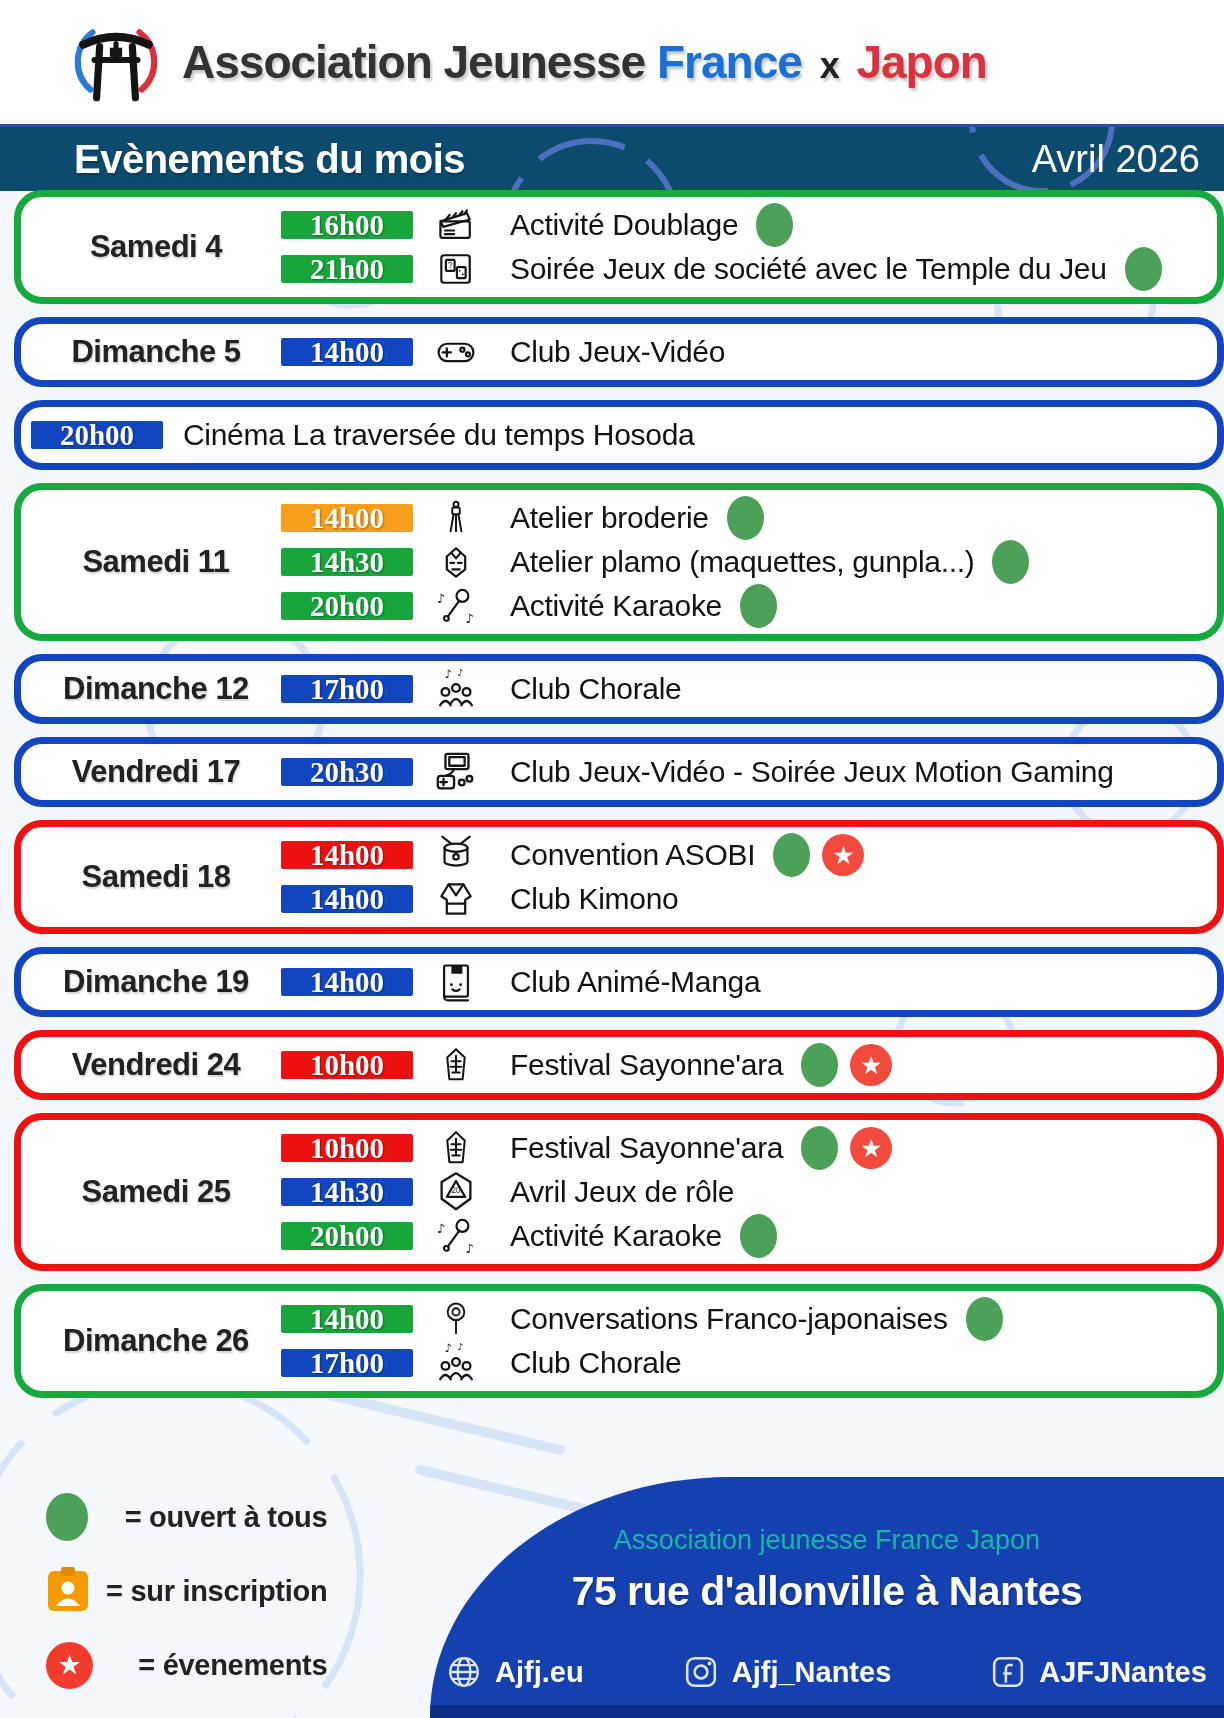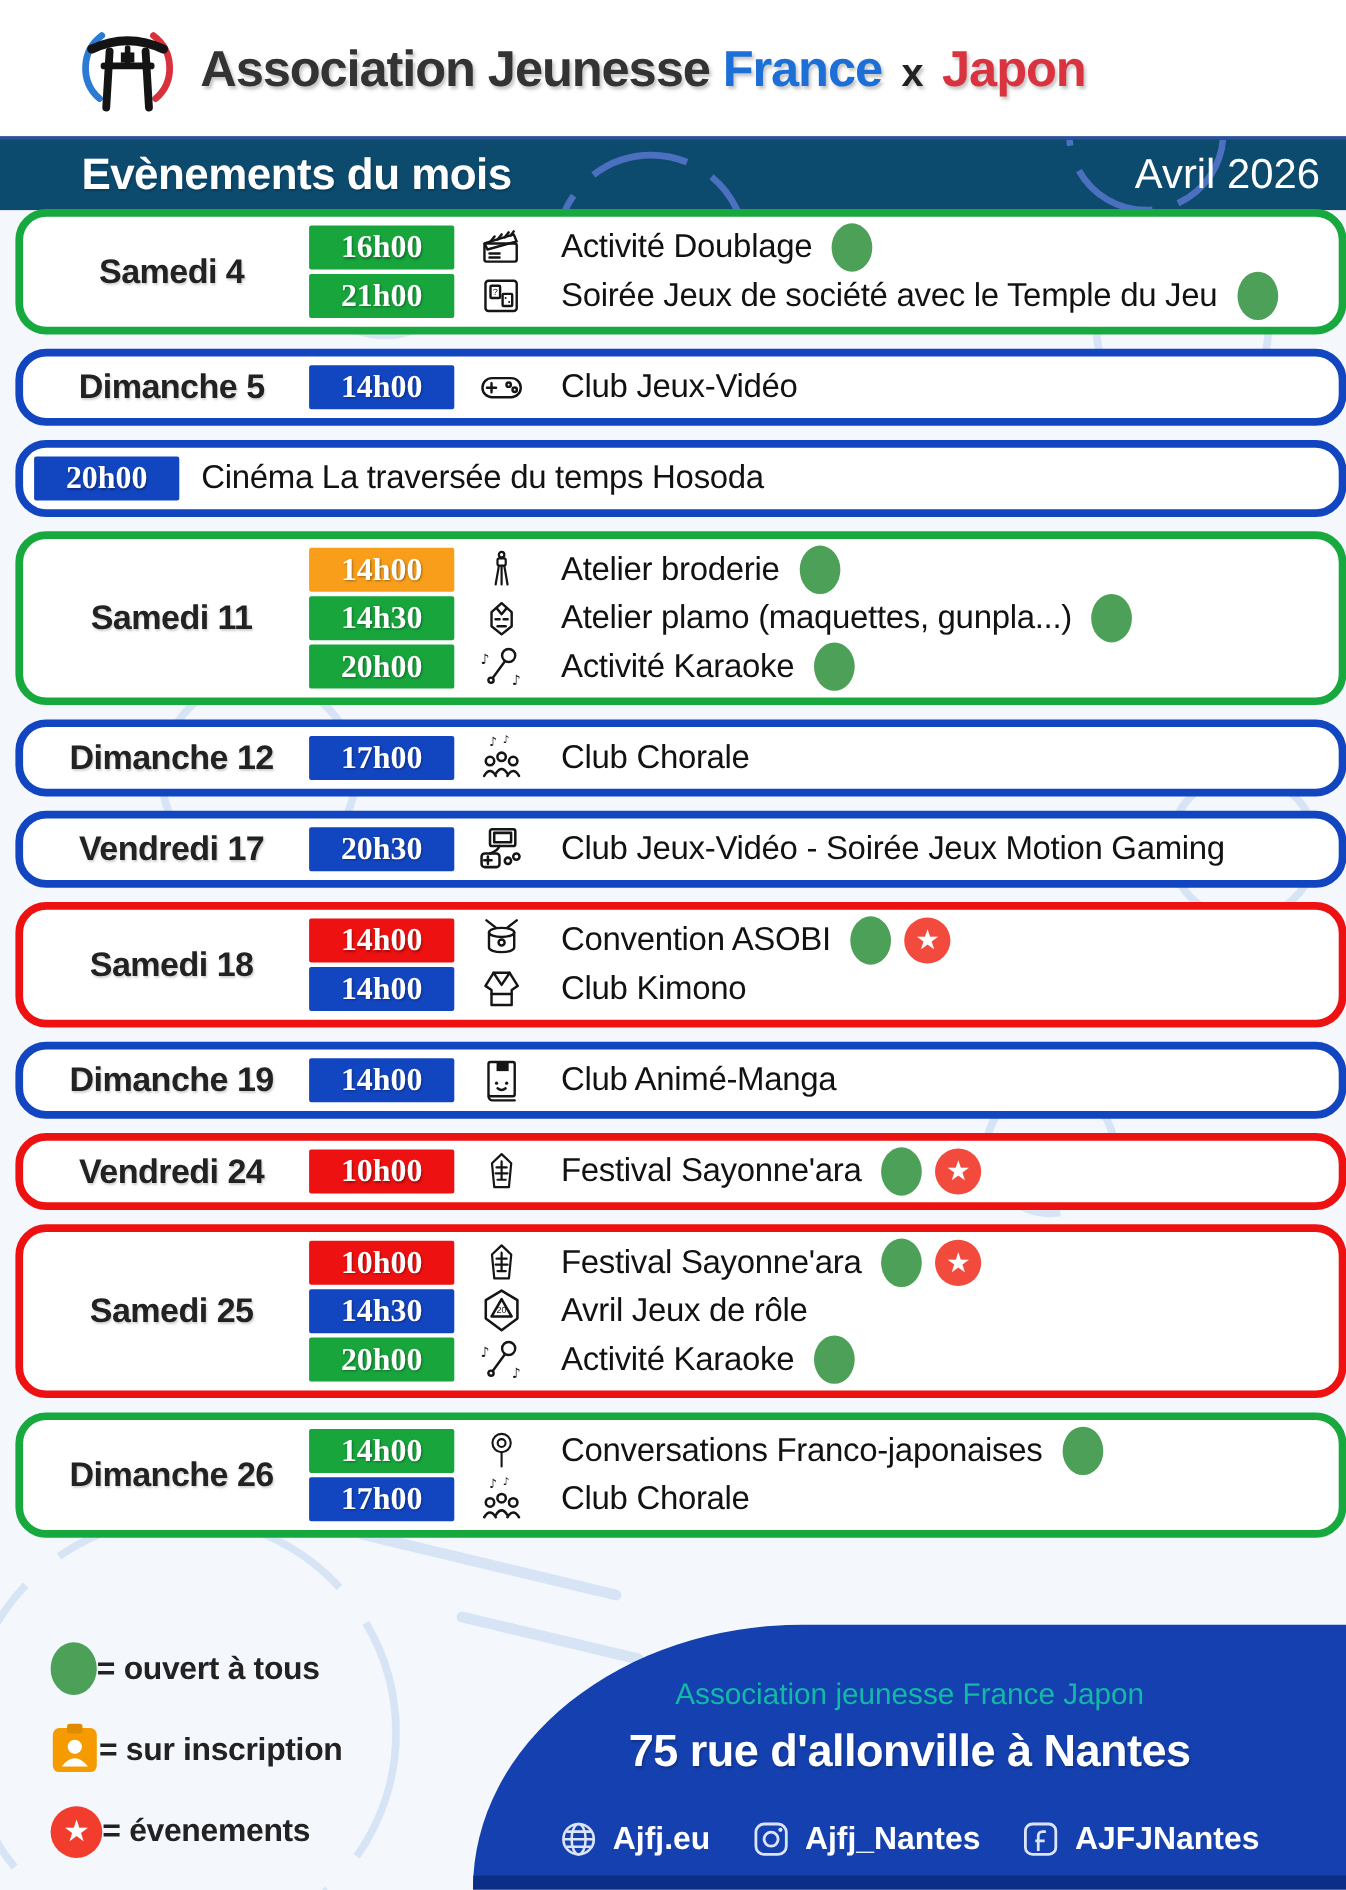--- a/index.html
+++ b/index.html
@@ -35,53 +35,53 @@
     display:flex;flex-direction:column;gap:13px;}
   .card{background:#fff;border:7px solid #888;border-radius:28px;
     padding:6px 10px;display:flex;align-items:center;}
   .card.green{border-color:#17a83e;}
   .card.blue{border-color:#1245c0;}
   .card.red{border-color:#ee1111;}
   .day{flex:0 0 250px;text-align:center;font-size:31px;font-weight:bold;color:#222;
     letter-spacing:-.5px;text-shadow:1px 2px 2px rgba(0,0,0,.18);}
   .events{flex:1;display:flex;flex-direction:column;}
   .event-row{display:flex;align-items:center;height:44px;}
-  .time{flex:0 0 132px;height:40px;display:flex;align-items:center;justify-content:center;
+  .time{flex:0 0 132px;height:28px;display:flex;align-items:center;justify-content:center;
     color:#fff;font-family:"Liberation Serif",serif;font-weight:bold;font-size:29px;
     text-shadow:1px 1px 2px rgba(0,0,0,.35);border-radius:2px;}
   .time.green{background:#17a53c;}
   .time.blue{background:#1245c0;}
   .time.red{background:#ee1111;}
   .time.orange{background:#f89e1b;}
   .icon-box{width:46px;height:46px;margin-left:20px;display:flex;
     align-items:center;justify-content:center;flex:0 0 auto;}
   .evt-label{font-size:30px;color:#121212;margin-left:31px;letter-spacing:-.3px;white-space:nowrap;}
   .evt-label.no-icon{margin-left:20px;}
   .dot{width:37px;height:44px;border-radius:50%;background:#4da057;margin-left:18px;flex:0 0 auto;}
   .star-badge{width:42px;height:42px;border-radius:50%;background:#f24b3e;color:#fff;
     display:flex;align-items:center;justify-content:center;font-size:25px;line-height:1;
     margin-left:12px;flex:0 0 auto;}
 
   
   .legend{position:absolute;left:46px;top:1492px;z-index:2;
     display:flex;flex-direction:column;gap:24px;}
-  .legend-item{display:flex;align-items:center;height:50px;}
+  .legend-item{display:flex;align-items:center;gap:16px;height:50px;justify-content:space-between;}
   .legend-dot{width:42px;height:48px;border-radius:50%;background:#4da057;}
   .legend-star{width:47px;height:47px;border-radius:50%;background:#f23d2e;color:#fff;
     display:flex;align-items:center;justify-content:center;font-size:27px;line-height:1;}
   .legend-label{font-size:29px;font-weight:bold;color:#222;letter-spacing:-.3px;}
 
   
   .footer{position:absolute;left:430px;right:0;top:1477px;bottom:0;z-index:3;
     background:#1440b0;border-top-left-radius:300px 240px;
     color:#fff;text-align:center;overflow:hidden;}
   .footer-org{margin-top:48px;font-size:27px;color:#14b8a6;}
   .footer-address{margin-top:12px;font-size:41px;font-weight:bold;letter-spacing:-.5px;
     text-shadow:1px 2px 2px rgba(0,0,0,.25);}
-  .socials{margin-top:40px;display:flex;justify-content:center;gap:38px;}
+  .socials{margin-top:40px;display:flex;justify-content:center;gap:100px;}
   .social-item{display:flex;align-items:center;gap:14px;font-size:29px;font-weight:bold;color:#fff;}
   .social-item svg{display:block;}
   .footer-strip{position:absolute;left:0;right:0;bottom:0;height:13px;background:#0c2e86;}
 </style>
 </head>
 <body>
 
 <svg class="doodles" width="1224" height="1718" viewBox="0 0 1224 1718" fill="none" stroke="#d6e4f5" stroke-width="7">
   <circle cx="350" cy="235" r="70"></circle>
   <circle cx="1075" cy="300" r="78" stroke-dasharray="70 26"></circle>

